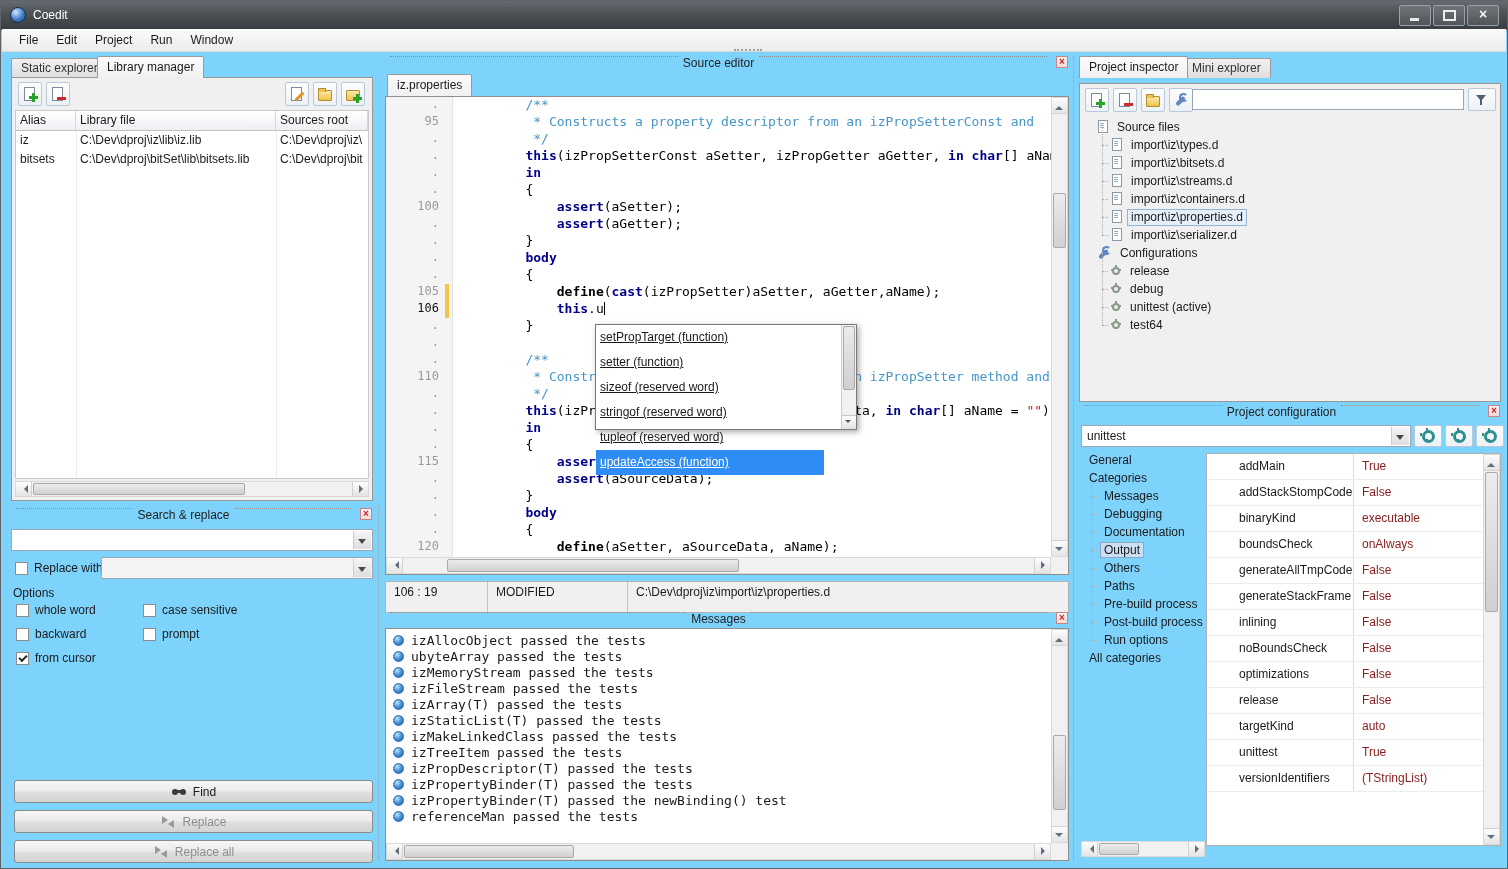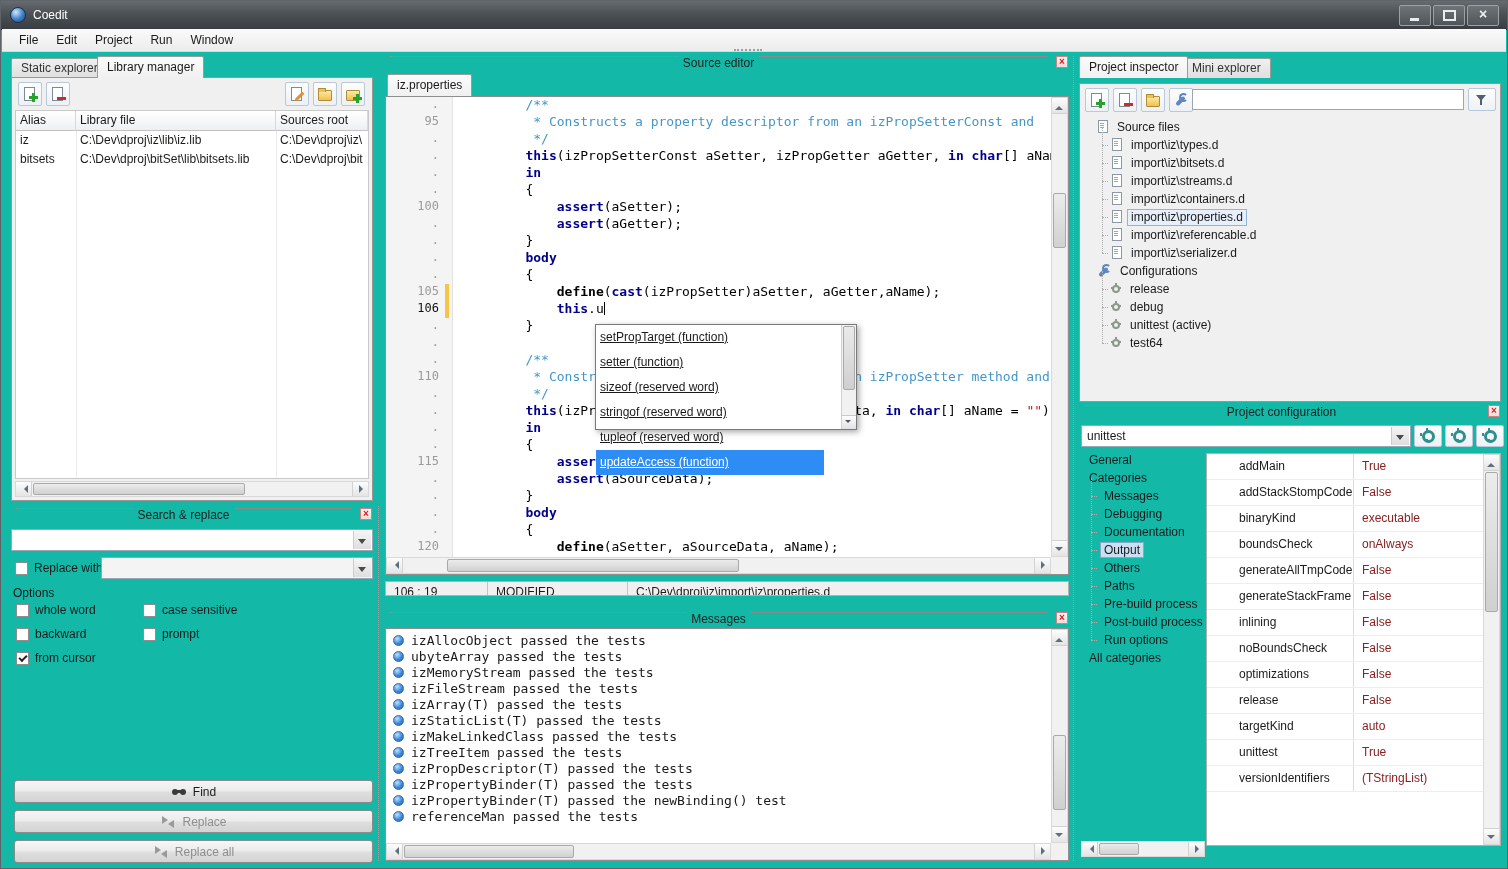--- a/index.html
+++ b/index.html
@@ -1,16 +1,16 @@
 <!DOCTYPE html>
 <html><head>
 <meta charset="utf-8">
 <style>
   html,body{margin:0;padding:0;background:#cfcfcf;}
-  .window{position:relative;width:1508px;height:869px;background:#14b8a6;border:1px solid #5f646a;
+  .window{position:relative;width:1508px;height:869px;background:#7dd3fc;border:1px solid #5f646a;
     box-sizing:border-box;overflow:hidden;font-family:"Liberation Sans",sans-serif;font-size:12px;color:#1a1a1a;}
   
   .titlebar{position:absolute;left:0;top:0;right:0;height:28px;
     background:linear-gradient(#666b6f,#4c5155 45%,#393d41);border-bottom:1px solid #2e3134;}
   .app-icon{position:absolute;left:9px;top:6px;width:16px;height:16px;border-radius:50%;
     background:radial-gradient(circle at 35% 30%,#cfe6ff,#3d7dc4 55%,#1d4f86);border:1px solid #16324f;box-sizing:border-box;}
   .title-text{position:absolute;left:32px;top:7px;color:#fff;}
   .window-controls{position:absolute;right:8px;top:4px;display:flex;gap:2px;}
   .wbtn{position:relative;width:30px;height:19px;background:linear-gradient(#6e7478,#50555a);
     border:1px solid #9ba1a6;border-radius:2px;}
@@ -407,21 +407,21 @@
           <div class="ci" data-name="completion-item">tupleof (reserved word)</div>
           <div class="ci sel" data-name="completion-item">updateAccess (function)</div>
         </div>
       <div class="cp-sb" data-name="completion-scrollbar">
         <div class="cp-thumb" data-name="scroll-thumb"></div>
         <div class="cp-down" data-name="scroll-down-button"></div>
       </div>
     </div>
   </div>
 
-  <div class="statusbar" style="left:384px;top:580px;width:684px;height:15px" data-name="editor-statusbar">
+  <div class="statusbar" style="left:384px;top:580px;width:684px;height:32px" data-name="editor-statusbar">
     <div class="st" style="left:0;width:101px" data-name="caret-position">106 : 19</div>
     <div class="st sep" style="left:101px;width:140px" data-name="modified-status">MODIFIED</div>
     <div class="st sep" style="left:241px;right:0" data-name="file-path">C:\Dev\dproj\iz\import\iz\properties.d</div>
   </div>
 
   <div class="panel-header" style="left:384px;top:611px;width:684px" data-name="messages-header">
     <span class="dotline" data-name="divider"></span>
     <span class="ph-title" data-name="messages-title">Messages</span>
     <span class="dotline" data-name="divider"></span>
     <span class="ph-close" data-name="close-messages-panel-button"></span>
@@ -530,24 +530,20 @@
           <span class="ic i-doc" data-name="document-icon"></span>
           <span class="tree-label" data-name="tree-label">import\iz\streams.d</span>
         </div>
         <div class="tree-row d1" data-name="tree-node-file">
           <span class="ic i-doc" data-name="document-icon"></span>
           <span class="tree-label" data-name="tree-label">import\iz\containers.d</span>
         </div>
         <div class="tree-row d1 sel" data-name="tree-node-file">
           <span class="ic i-doc" data-name="document-icon"></span>
           <span class="tree-label" data-name="tree-label">import\iz\properties.d</span>
-        </div>
-        <div class="tree-row d1" data-name="tree-node-file">
-          <span class="ic i-doc" data-name="document-icon"></span>
-          <span class="tree-label" data-name="tree-label">import\iz\referencable.d</span>
         </div>
         <div class="tree-row d1" data-name="tree-node-file">
           <span class="ic i-doc" data-name="document-icon"></span>
           <span class="tree-label" data-name="tree-label">import\iz\serializer.d</span>
         </div>
         <div class="tree-row d0" data-name="tree-node-configurations">
           <span class="ic i-wrench" data-name="wrench-icon"></span>
           <span class="tree-label" data-name="tree-label">Configurations</span>
         </div>
         <div class="tree-row d1" data-name="tree-node-release">

